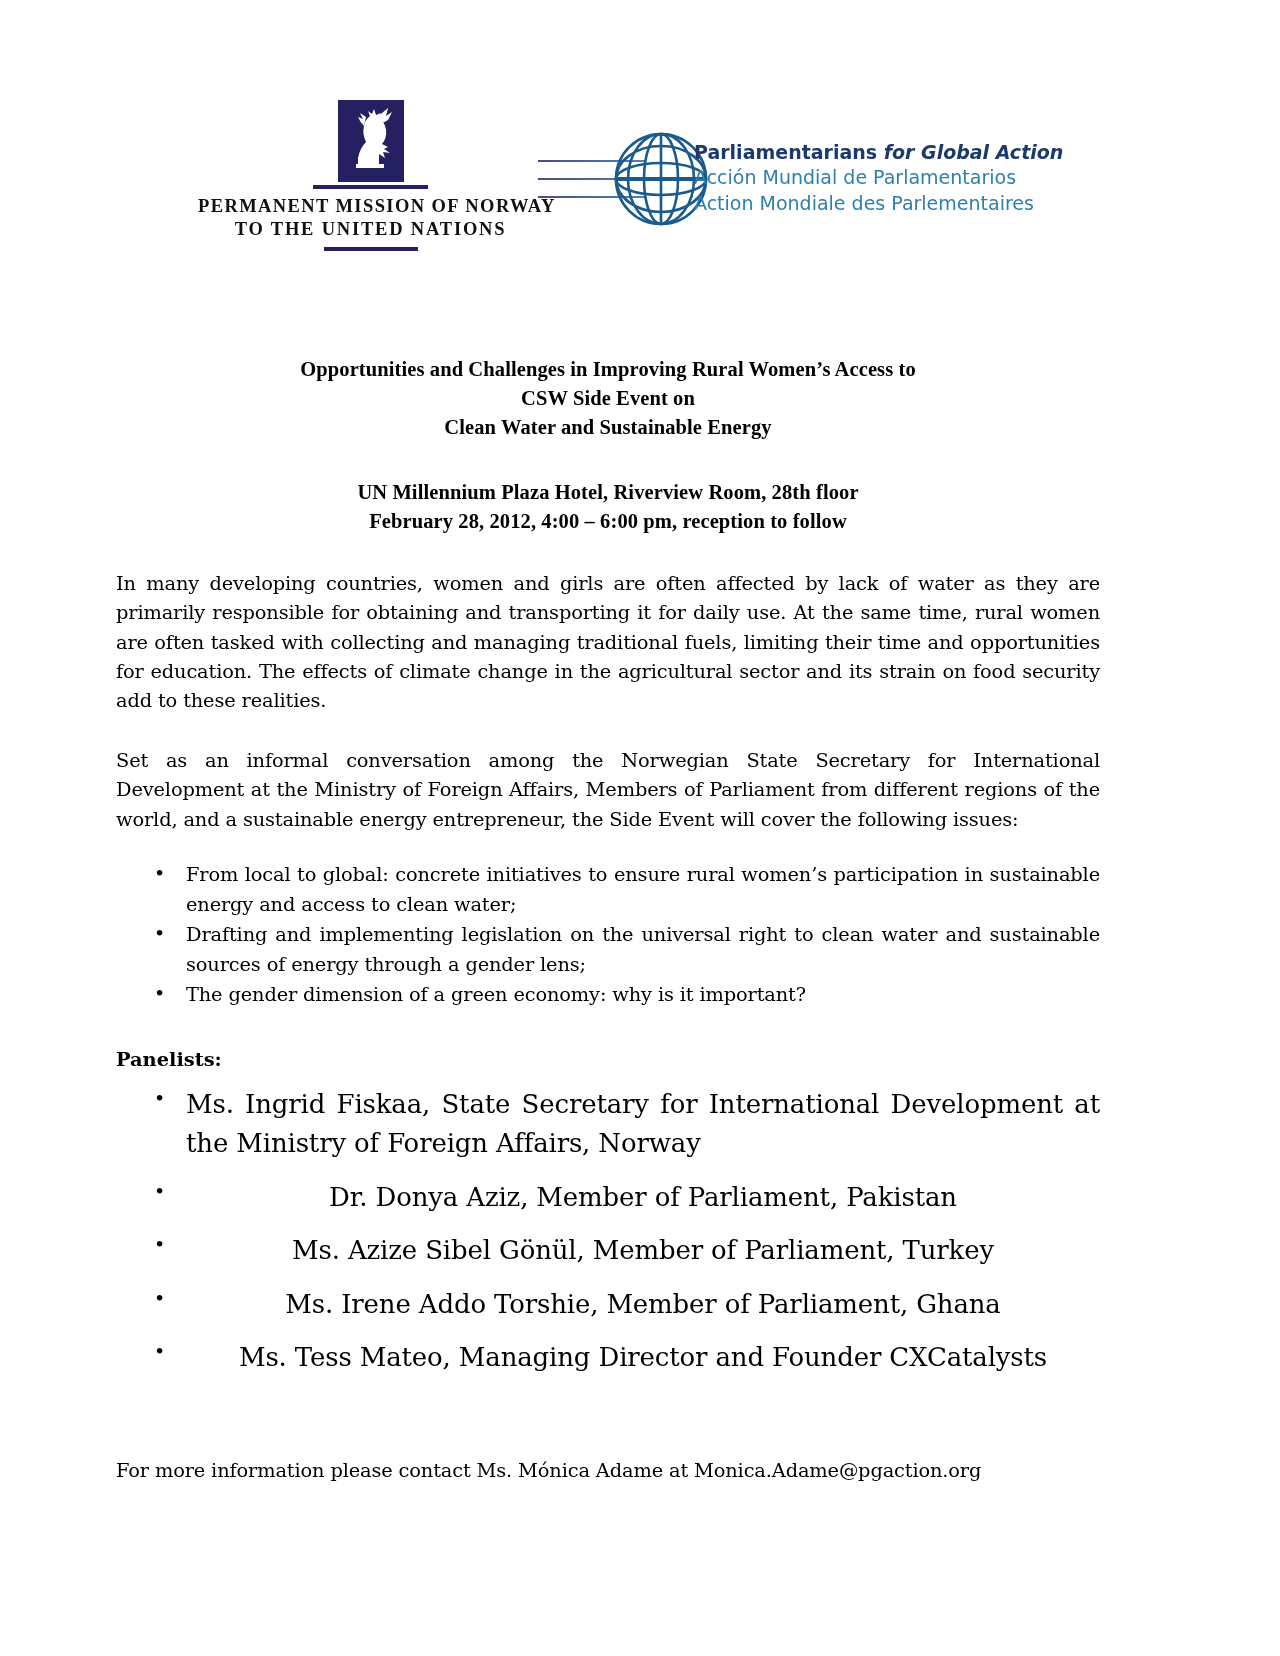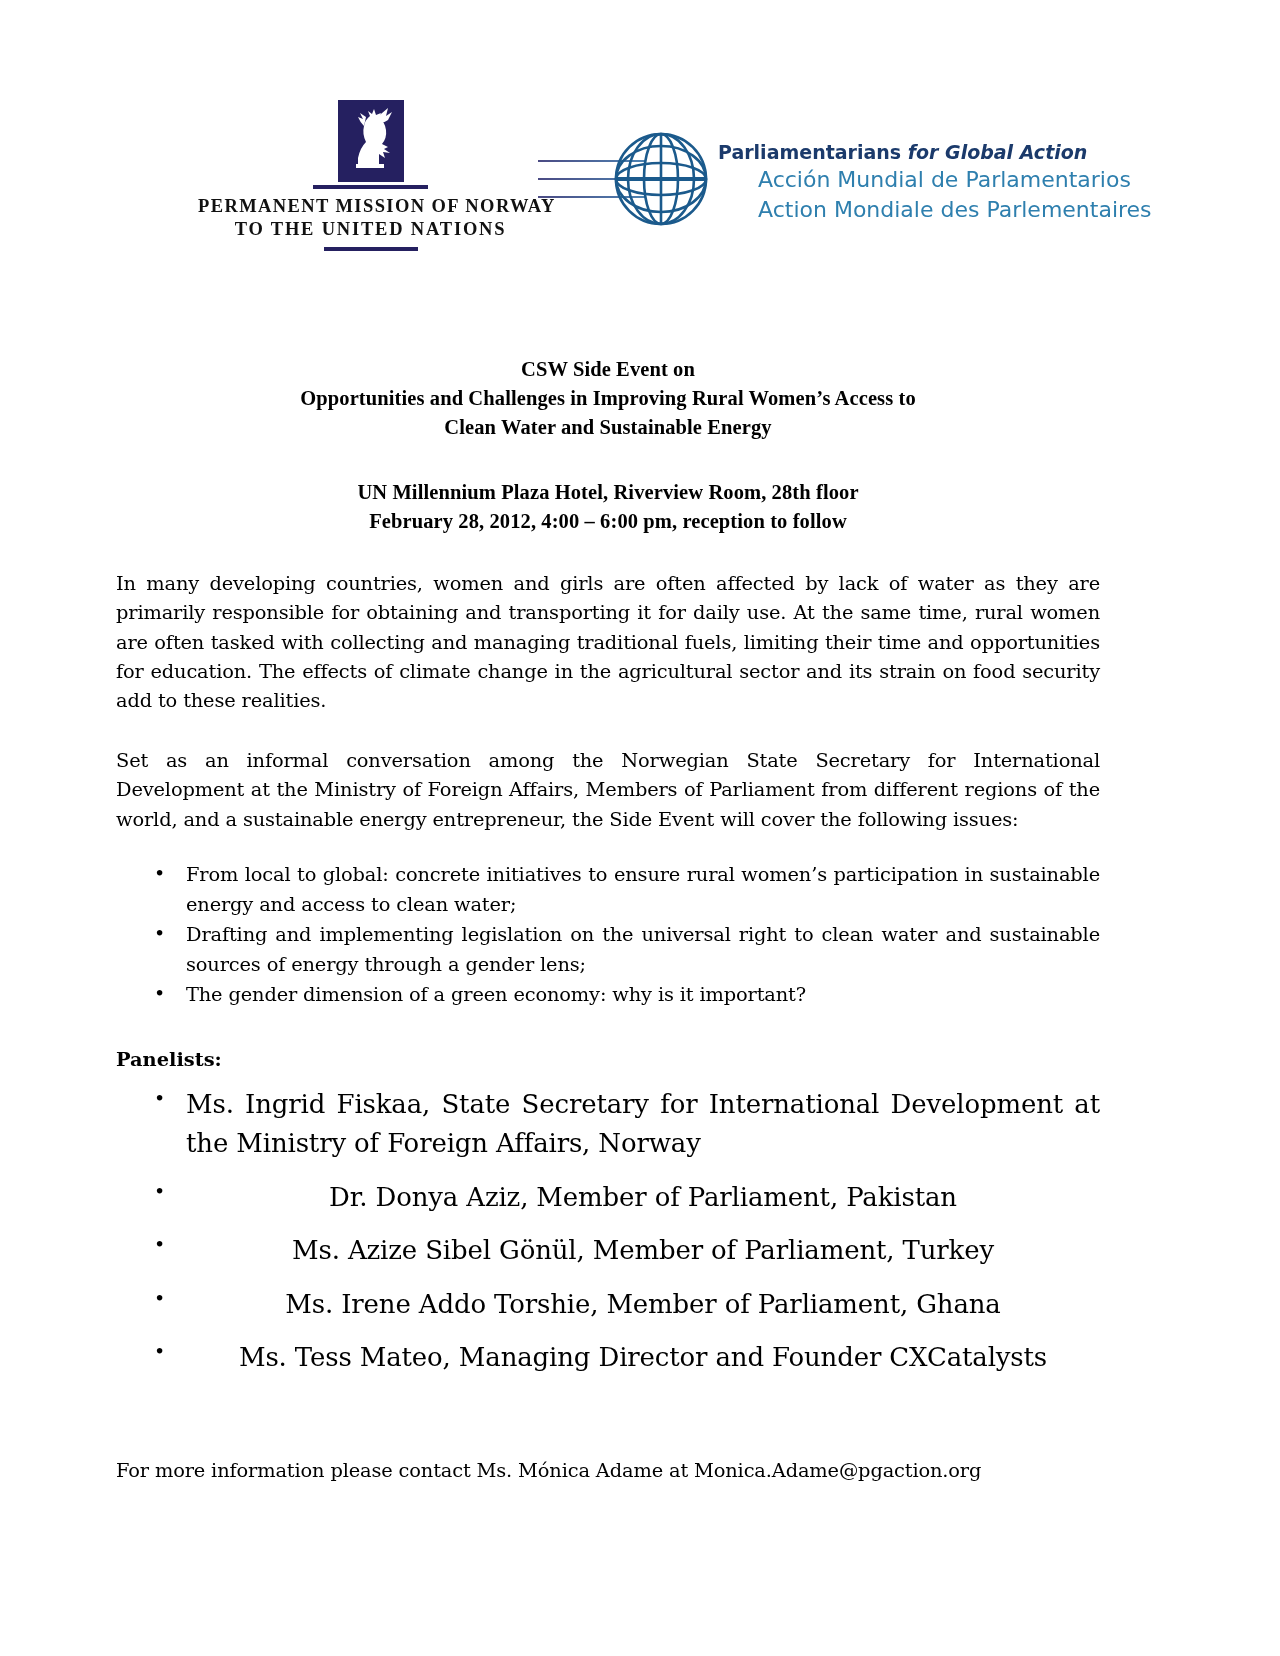--- a/index.html
+++ b/index.html
@@ -96,37 +96,36 @@
     position: absolute;
     left: 612px;
     top: 30px;
     width: 98px;
     height: 98px;
   }
 
   
   .pga-text {
     position: absolute;
-    left: 718px;
+    left: 694px;
     top: 40px;
     font-family: "DejaVu Sans", "Liberation Sans", sans-serif;
     line-height: 1.33;
   }
   .pga-line1 {
     font-size: 19px;
     font-weight: bold;
     color: #1b3a6b;
     white-space: nowrap;
   }
   .pga-line1 em { font-style: italic; font-weight: bold; }
   .pga-line2, .pga-line3 {
-    font-size: 22px;
+    font-size: 19px;
     color: #2e7fae;
     white-space: nowrap;
-    margin-left: 40px;
   }
 
   
   .content {
     position: absolute;
     left: 116px;
     top: 255px;
     width: 984px;
   }
 
@@ -272,22 +271,22 @@
     <div class="pga-text">
       <div class="pga-line1"><span>Parliamentarians </span><em>for Global Action</em></div>
       <div class="pga-line2">Acción Mundial de Parlamentarios</div>
       <div class="pga-line3">Action Mondiale des Parlementaires</div>
     </div>
   </div>
 
   <div class="content">
 
     <div class="title-block">
+      <div class="t-row">Opportunities and Challenges in Improving Rural Women’s Access to</div>
       <div class="t-row">CSW Side Event on</div>
-      <div class="t-row">Opportunities and Challenges in Improving Rural Women’s Access to</div>
       <div class="t-row">Clean Water and Sustainable Energy</div>
     </div>
 
     <div class="venue-block">
       <div class="t-row">UN Millennium Plaza Hotel, Riverview Room, 28th floor</div>
       <div class="t-row">February 28, 2012, 4:00 – 6:00 pm, reception to follow</div>
     </div>
 
     <p class="para first">In many developing countries, women and girls are often affected by lack of water as they are primarily responsible for obtaining and transporting it for daily use. At the same time, rural women are often tasked with collecting and managing traditional fuels, limiting their time and opportunities for education. The effects of climate change in the agricultural sector and its strain on food security add to these realities.</p>
     <p class="para">Set as an informal conversation among the Norwegian State Secretary for International Development at the Ministry of Foreign Affairs, Members of Parliament from different regions of the world, and a sustainable energy entrepreneur, the Side Event will cover the following issues:</p>

